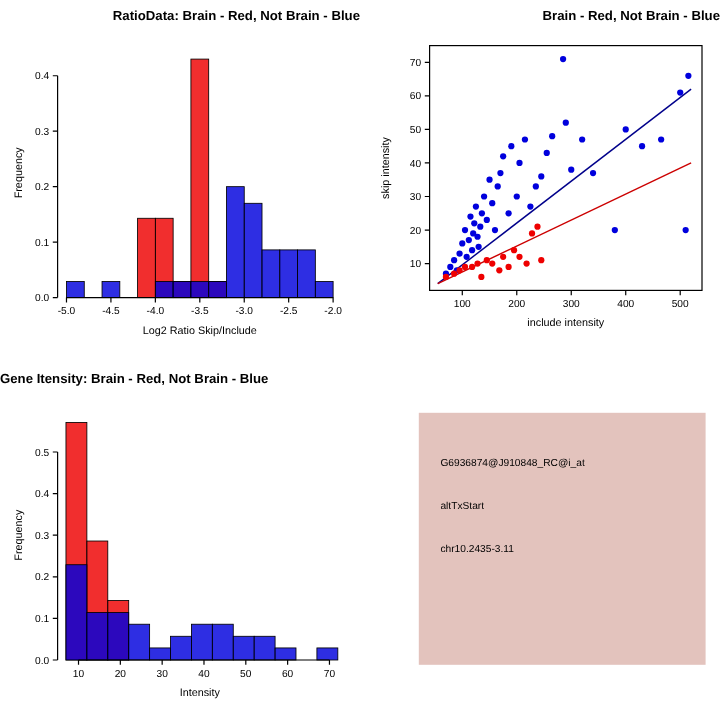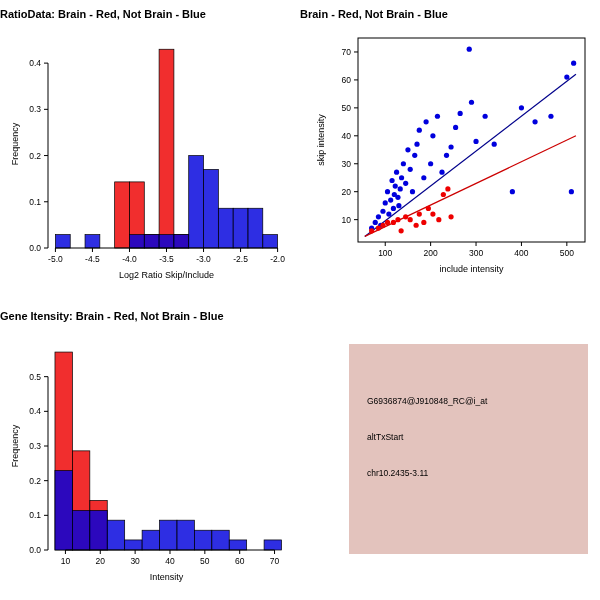--- a/index.html
+++ b/index.html
@@ -1,19 +1,19 @@
 <!DOCTYPE html>
 <html><head>
 <meta charset="utf-8">
 <style>
   html,body{margin:0;padding:0;}
   body{width:600px;height:600px;background:#ffffff;font-family:"Liberation Sans",sans-serif;overflow:hidden;}
   .page{position:relative;width:600px;height:600px;}
   .panel{position:absolute;}
-  .ptitle{font-size:11px;font-weight:bold;color:#000;text-align:left;white-space:nowrap;}
+  .ptitle{font-size:11px;font-weight:bold;color:#000;text-align:right;white-space:nowrap;}
   svg{display:block;}
   text{font-family:"Liberation Sans",sans-serif;fill:#000;}
   .axlab{font-size:9px;}
   .ticklab{font-size:8.5px;}
   .infobox{position:absolute;background:#e3c3bd;}
   .infotext{font-size:8.5px;color:#000;}
   .infotext.red{color:#d02020;}
 </style>
 </head>
 <body>
@@ -218,20 +218,20 @@
         <line x1="48" y1="89.33333333333331" x2="44" y2="89.33333333333331" stroke="#000" stroke-width="1"></line>
         <text x="41" y="92.33333333333331" text-anchor="end" class="ticklab">0.4</text>
         <line x1="48" y1="54.66666666666666" x2="44" y2="54.66666666666666" stroke="#000" stroke-width="1"></line>
         <text x="41" y="57.66666666666666" text-anchor="end" class="ticklab">0.5</text>
         <text x="166.5" y="258" text-anchor="middle" class="axlab">Intensity</text>
         <text x="18" y="124" text-anchor="middle" class="axlab" transform="rotate(-90,18,124)">Frequency</text>
       </svg>
   </div>
 
   <div class="infobox" style="left:349px;top:344px;width:239px;height:210px;">
-    <div id="info-lines" style="padding:52px 0 0 18px;">
+    <div id="info-lines" style="padding:36px 0 0 18px;">
         <div class="infotext" style="margin-bottom: 26px;">G6936874@J910848_RC@i_at</div>
         <div class="infotext" style="margin-bottom: 26px;">altTxStart</div>
         <div class="infotext" style="margin-bottom: 26px;">chr10.2435-3.11</div>
       </div>
   </div>
 
 </div>
 
 </body></html>

